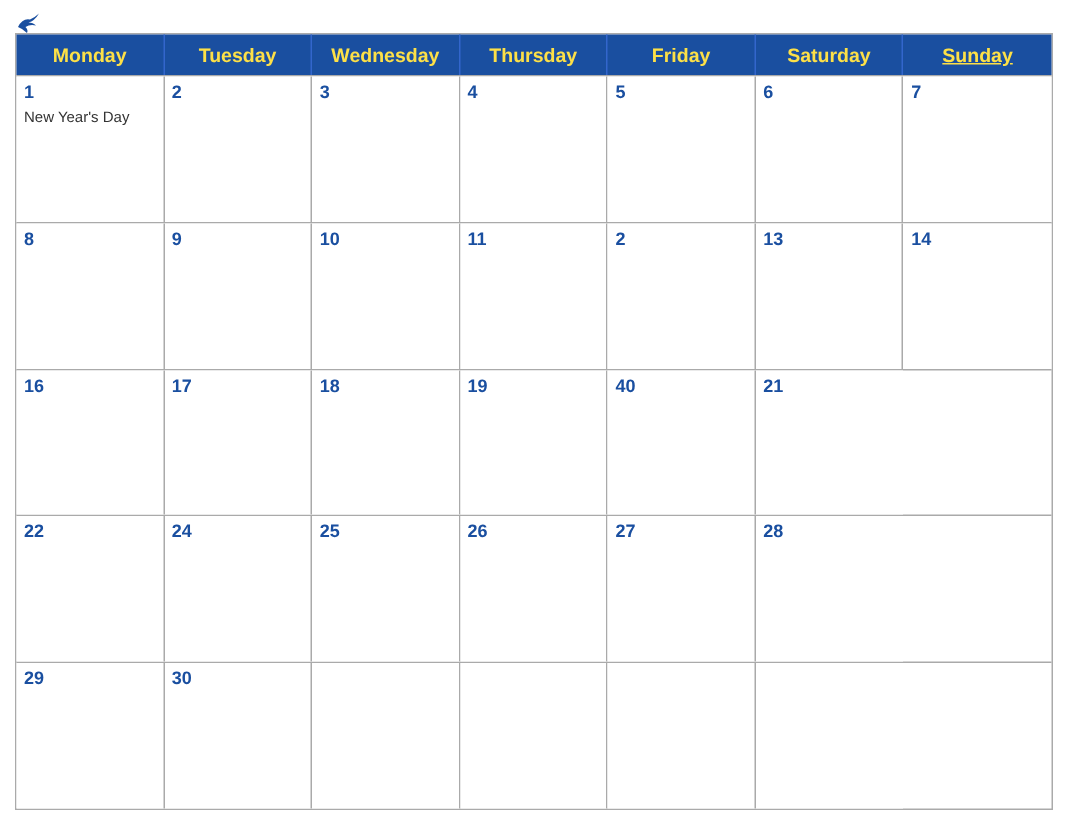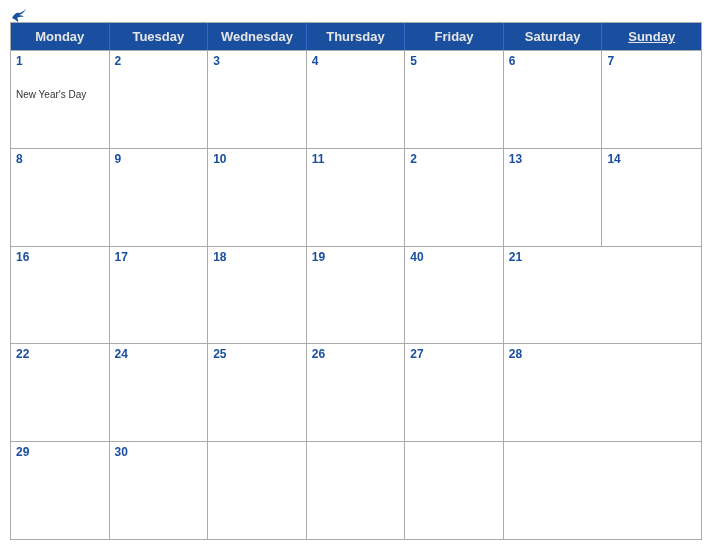--- a/index.html
+++ b/index.html
@@ -68,21 +68,21 @@
       display: flex;
       flex-direction: column;
       border: 1px solid #aaa;
     }
     .day-headers {
       display: grid;
       grid-template-columns: repeat(7, 1fr);
       background: #1a4fa0;
     }
     .day-header {
-      color: #e5e5e5;
+      color: #fde047;
       text-align: center;
       font-size: 13px;
       font-weight: bold;
       padding: 6px 2px;
       border-right: 1px solid #3366cc;
     }
     .day-header:last-child {
       border-right: none;
       text-decoration: underline;
     }
@@ -113,21 +113,21 @@
     }
     .day-number {
       font-size: 12px;
       font-weight: bold;
       color: #1a4fa0;
       line-height: 1.3;
     }
     .day-event {
       font-size: 10px;
       color: #333;
-      margin-top: 18px;
+      margin-top: 2px;
       line-height: 1.3;
     }
   </style>
 </head>
 <body>
 
 <div class="calendar-wrapper">
   <div class="header">
     <div class="logo">
       <span class="logo-general"></span>

